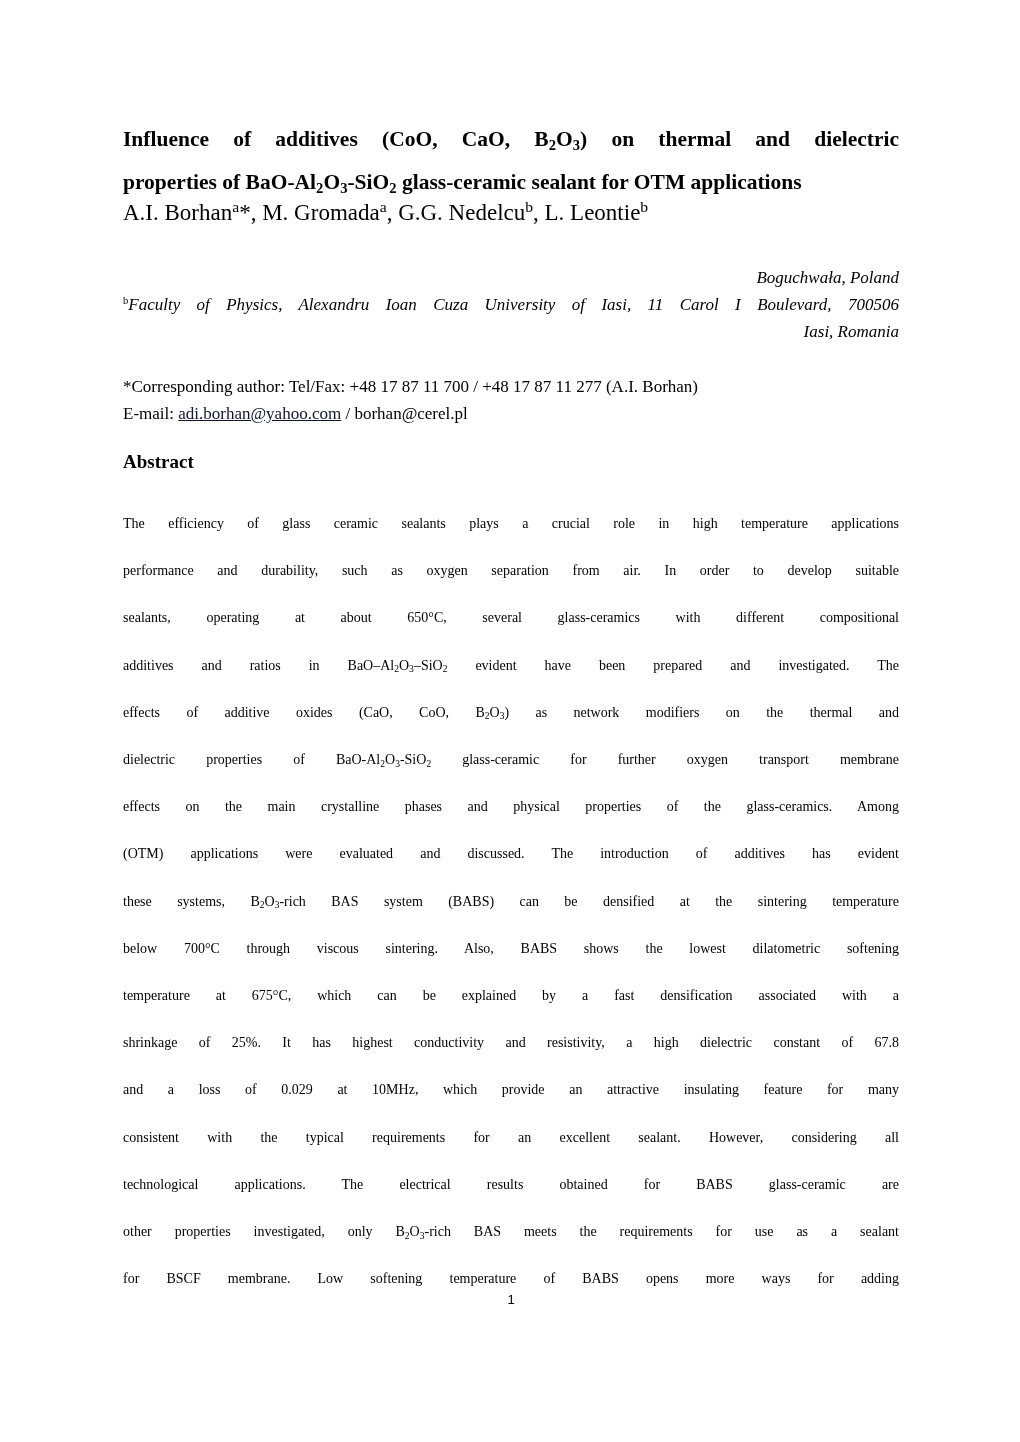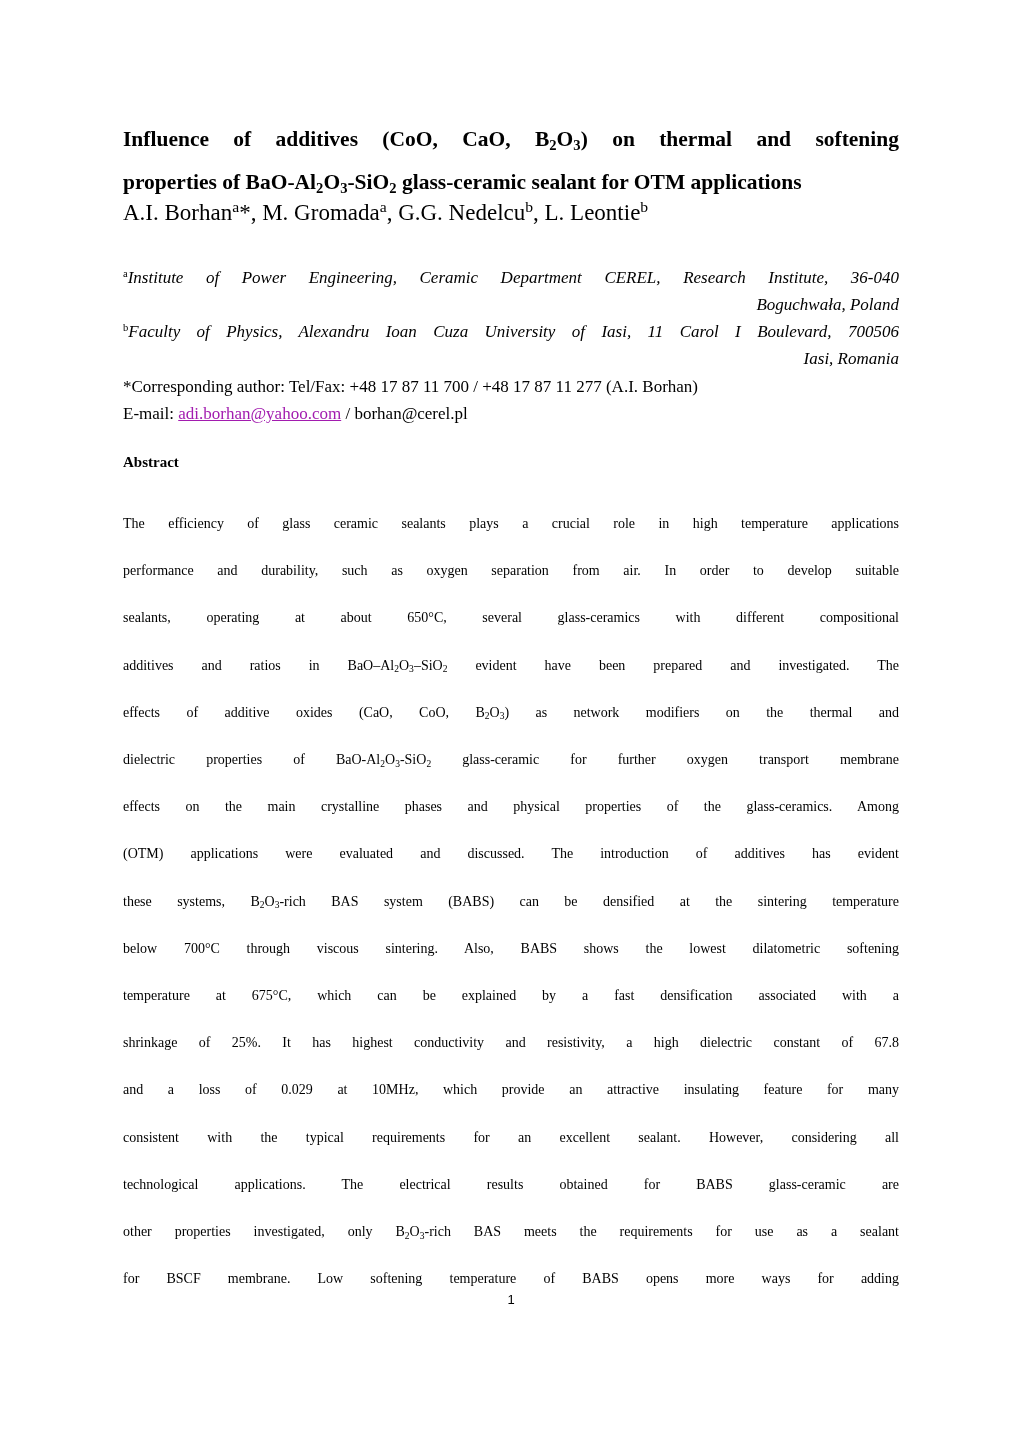--- a/index.html
+++ b/index.html
@@ -81,28 +81,28 @@
     .contact {
       position: absolute;
       top: 373px;
       left: 0;
       font-size: 17px;
       line-height: 27px;
       margin: 0;
       white-space: nowrap;
     }
     .contact a {
-      color: #a21caf;
+      color: #0f172a;
       text-decoration: underline;
     }
     .abstract-heading {
       position: absolute;
       top: 450px;
       left: 0;
-      font-size: 15px;
+      font-size: 19px;
       font-weight: bold;
       margin: 0;
       line-height: 24px;
     }
     .abstract-body {
       position: absolute;
       top: 500px;
       left: 0;
       width: 776px;
       font-size: 14px;
@@ -125,34 +125,33 @@
       font-size: 13px;
       margin: 0;
     }
   </style>
 </head>
 <body>
 
 <div class="page">
 
   <h1 class="title">
-    <span class="line1"><span>Influence of additives (CoO, CaO, B</span><sub>2</sub><span>O</span><sub>3</sub><span>) on thermal and softening</span></span>
+    <span class="line1"><span>Influence of additives (CoO, CaO, B</span><sub>2</sub><span>O</span><sub>3</sub><span>) on thermal and dielectric</span></span>
     <span class="line2"><span>properties of BaO-Al</span><sub>2</sub><span>O</span><sub>3</sub><span>-SiO</span><sub>2</sub><span> glass-ceramic sealant for OTM applications</span></span>
   </h1>
 
   <p class="authors">
     <span>A.I. Borhan</span><sup>a</sup><span>*</span>,
     <span>M. Gromada</span><sup>a</sup>,
     <span>G.G. Nedelcu</span><sup>b</sup>,
     <span>L. Leontie</span><sup>b</sup>
   </p>
 
   <div class="affil">
     <div>
-      <span class="jline"><sup>a</sup><span class="it">Institute of Power Engineering, Ceramic Department CEREL, Research Institute, 36-040</span></span>
       <span class="lline it">Boguchwała, Poland</span>
     </div>
     <div>
       <span class="jline"><sup>b</sup><span class="it">Faculty of Physics, Alexandru Ioan Cuza University of Iasi, 11 Carol I Boulevard, 700506</span></span>
       <span class="lline it">Iasi, Romania</span>
     </div>
   </div>
 
   <div class="contact">
     <div>*Corresponding author: Tel/Fax: +48 17 87 11 700 / +48 17 87 11 277 (A.I. Borhan)</div>

